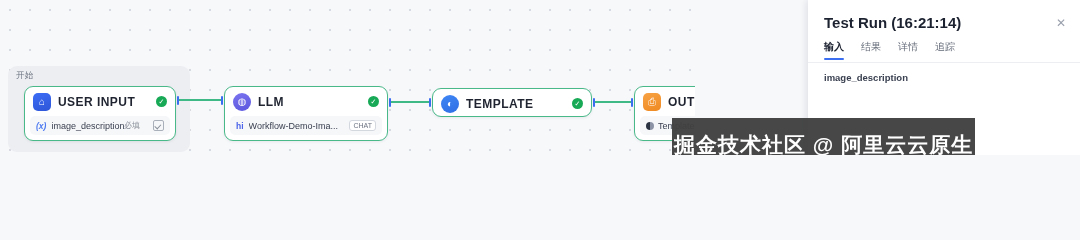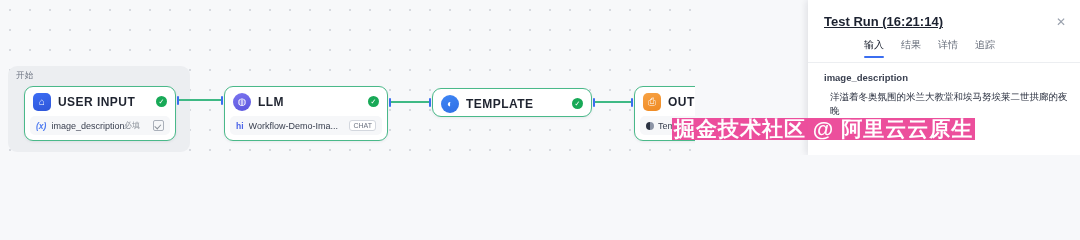--- a/index.html
+++ b/index.html
@@ -107,51 +107,51 @@
   
   #panel{
     position:absolute;right:0;top:0;width:272px;height:155px;
     background:#ffffff;
     box-shadow:-2px 0 7px rgba(16,24,40,.10);
     box-sizing:border-box;
   }
   #panel-head{
     display:flex;align-items:center;padding:14px 14px 0 16px;
   }
-  #panel-title{font-size:13px;font-weight:bold;color:#1c2230;text-decoration:underline;}
+  #panel-title{font-size:15px;font-weight:bold;color:#1c2230;}
   #panel-close{
     margin-left:auto;font-size:12px;color:#9aa1ad;line-height:1;cursor:pointer;
   }
   #panel-tabs{
     display:flex;gap:17px;padding:9px 16px 0 16px;position:relative;
   }
   .tab{
     font-size:10px;color:#646b78;padding-bottom:6px;position:relative;cursor:pointer;
   }
-  .tab.active{color:#1c2230;font-weight:normal;margin-left:40px;}
+  .tab.active{color:#1c2230;font-weight:bold;}
   .tab.active:after{
     content:"";position:absolute;left:0;right:0;bottom:0;height:2px;
     background:#3b6ef0;border-radius:2px;
   }
   #panel-divider{position:absolute;left:0;right:0;top:62px;height:1px;background:#eceef1;}
   #field-label{
     position:absolute;left:16px;top:72px;font-size:9.5px;color:#3a4050;font-weight:bold;
   }
   #field-value{
     position:absolute;left:22px;top:90px;right:10px;
     font-size:9.5px;color:#2b3140;line-height:14px;
   }
 
   
   #watermark{
     position:absolute;left:672px;top:118px;
     font-size:21px;font-weight:bold;letter-spacing:1px;
     color:#ffffff;
-    background:#ec4899;
-    padding:0 2px;
+    background:#404040;
+    padding:16px 2px;
     line-height:1.05;
     white-space:nowrap;
     mix-blend-mode:normal;
     opacity:.96;
   }
 </style>
 </head>
 <body>
 
 <div id="canvas">
@@ -235,16 +235,15 @@
   <div id="panel-tabs">
     <div class="tab active">输入</div>
     <div class="tab">结果</div>
     <div class="tab">详情</div>
     <div class="tab">追踪</div>
   </div>
 
   <div id="panel-divider"></div>
 
   <div id="field-label">image_description</div>
-  <div id="field-value">洋溢着冬奥氛围的米兰大教堂和埃马努埃莱二世拱廊的夜晚</div>
 </div>
 
 <div id="watermark">掘金技术社区 @ 阿里云云原生</div>
 
 </body></html>

